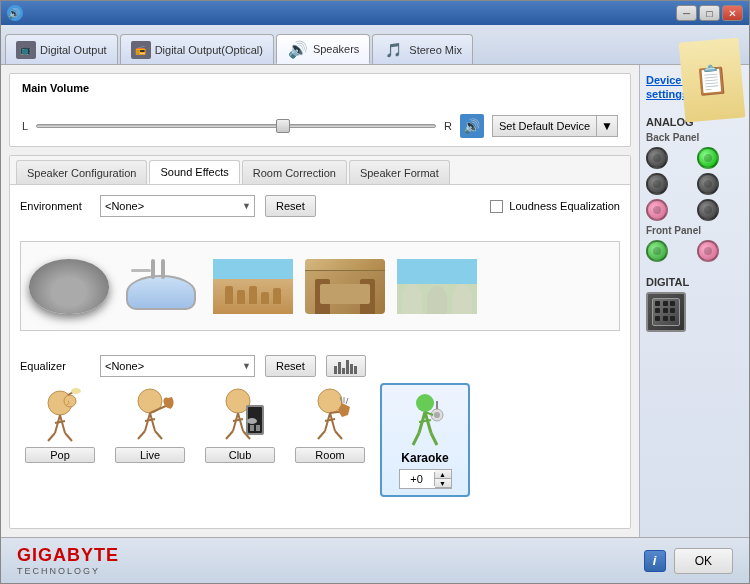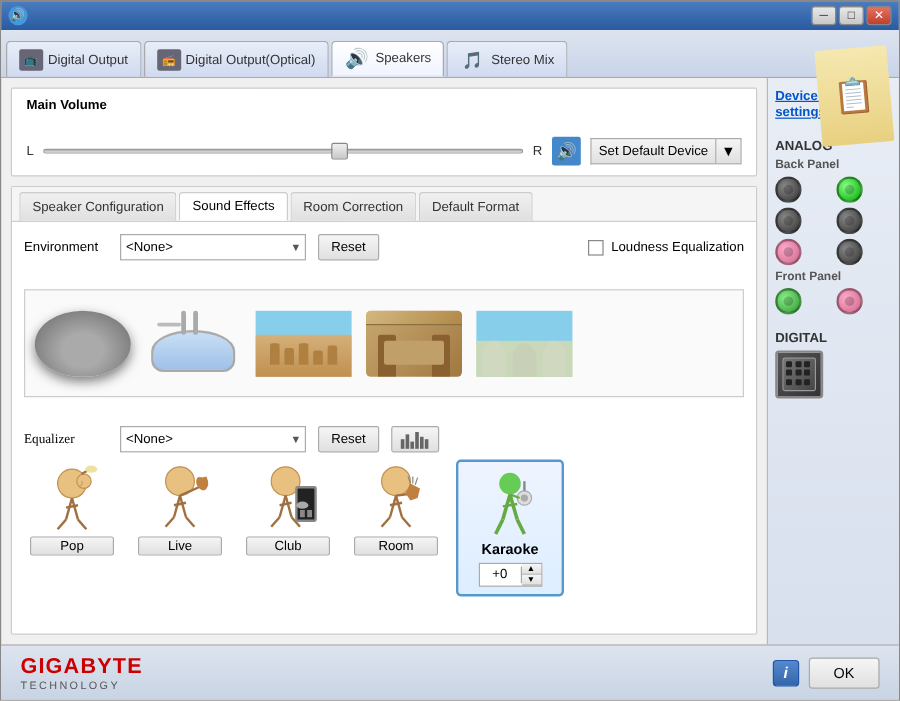--- a/index.html
+++ b/index.html
@@ -49,21 +49,21 @@
     .reset-btn { background: linear-gradient(to bottom, #f5f5f5, #e0e0e0); border: 1px solid #aaa; padding: 2px 10px; font-size: 11px; height: 22px; cursor: pointer; border-radius: 2px; }
     .loudness-row { display: flex; align-items: flex-start; gap: 6px; margin-left: auto; }
     .checkbox { width: 13px; height: 13px; border: 1px solid #888; background: white; display: inline-block; }
     .checkbox-label { font-size: 11px; }
 
     .environments-grid { border: 1px solid #ccc; padding: 8px; display: flex; gap: 12px; align-items: center; background: #fafafa; height: 90px; }
     .env-item { display: flex; flex-direction: column; align-items: center; gap: 4px; cursor: pointer; }
 
     .eq-section { display: flex; flex-direction: column; gap: 6px; }
     .eq-row { display: flex; align-items: center; gap: 10px; }
-    .eq-label { font-size: 11px; width: 70px; font-family: Liberation Serif, serif; }
+    .eq-label { font-size: 11px; width: 70px; }
     .eq-icons-btn { width: 40px; height: 22px; background: linear-gradient(to bottom, #f5f5f5, #e0e0e0); border: 1px solid #aaa; display: flex; align-items: center; justify-content: center; cursor: pointer; border-radius: 2px; font-size: 10px; color: #333; }
 
     .eq-presets { display: flex; gap: 10px; align-items: flex-start; }
     .eq-preset { display: flex; flex-direction: column; align-items: center; gap: 4px; cursor: pointer; width: 80px; }
     .eq-preset-icon { width: 60px; height: 60px; display: flex; align-items: center; justify-content: center; font-size: 36px; }
     .eq-preset-label { font-size: 11px; background: linear-gradient(to bottom, #f5f5f5, #e0e0e0); border: 1px solid #aaa; padding: 1px 10px; border-radius: 2px; width: 70px; text-align: center; cursor: pointer; }
 
     .karaoke-box { width: 90px; border: 2px solid #5599cc; background: linear-gradient(to bottom, #eef4ff, #ddeeff); border-radius: 4px; padding: 6px; display: flex; flex-direction: column; align-items: center; gap: 4px; }
     .karaoke-label { font-size: 12px; font-weight: bold; }
     .karaoke-stepper { display: flex; align-items: center; border: 1px solid #aaa; background: white; }
@@ -159,21 +159,21 @@
           <div class="inner-tab">
             <span>Speaker Configuration</span>
           </div>
           <div class="inner-tab active">
             <span>Sound Effects</span>
           </div>
           <div class="inner-tab">
             <span>Room Correction</span>
           </div>
           <div class="inner-tab">
-            <span>Default Format</span>
+            <span>Speaker Format</span>
           </div>
         </div>
 
         <div class="inner-content">
 
           <div class="env-row">
             <span class="env-label">Environment</span>
             <div class="select-wrapper">
               <select class="env-select">
                 <option>&lt;None&gt;</option>

